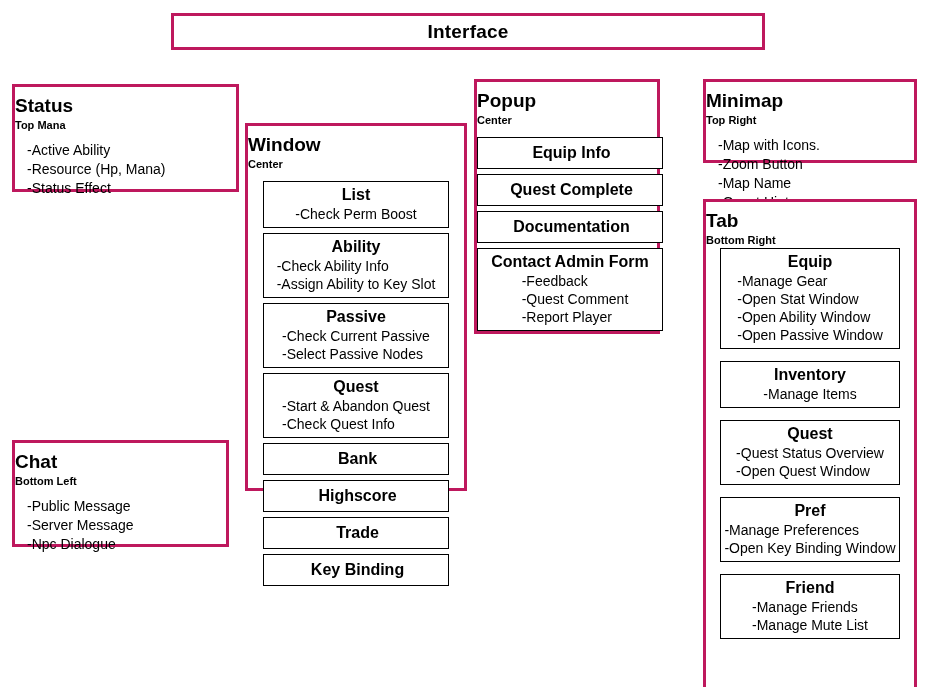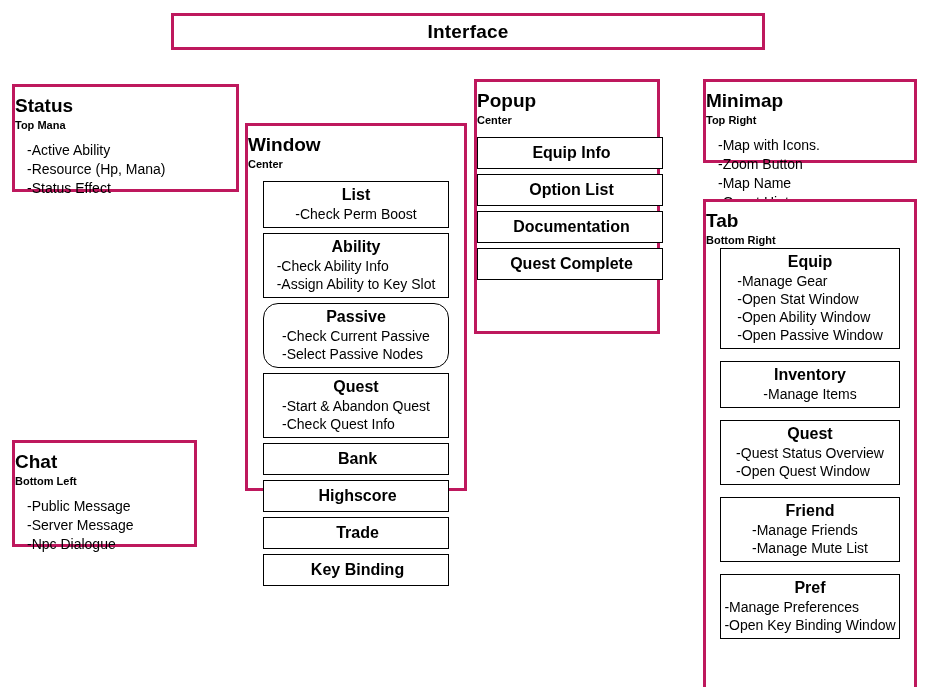--- a/index.html
+++ b/index.html
@@ -104,32 +104,32 @@
   }
 
   .card-list.indented {
     padding-left: 10px;
   }
 
   
   #title-interface { left: 171px; top: 13px; width: 594px; height: 37px; }
 
   #status-group   { left: 12px;  top: 84px;  width: 227px; height: 108px; }
-  #chat-group     { left: 12px;  top: 440px; width: 185px; height: 107px; }
+  #chat-group     { left: 12px;  top: 440px; width: 217px; height: 107px; }
 
   #window-group   { left: 245px; top: 79px;  width: 222px; height: 368px; margin-top: 44px; }
   #popup-group    { left: 474px; top: 79px;  width: 186px; height: 255px; }
   #minimap-group  { left: 703px; top: 79px;  width: 214px; height: 84px; }
   #tab-group      { left: 703px; top: 199px; width: 214px; height: 598px; }
 
   
   #window-group .card { width: 186px; }
   #card-stats     { margin-top: 9px; }
   #card-ability   { margin-top: 5px; }
-  #card-passive   { margin-top: 5px; border-radius: 15px; }
+  #card-passive   { margin-top: 5px; }
   #card-quest-w   { margin-top: 5px; }
   #card-bank      { margin-top: 5px; }
   #card-highscore { margin-top: 5px; }
   #card-trade     { margin-top: 5px; }
   #card-keybind   { margin-top: 5px; }
 
   
   #popup-group .card { width: 186px; }
   #card-equip-info  { margin-top: 9px; }
   #card-option-list { margin-top: 5px; }
@@ -233,32 +233,37 @@
 <div class="box group" id="popup-group">
   <div class="group-head">
     <span class="group-name">Popup</span>
     <span class="group-pos">Center</span>
   </div>
 
   <div class="card label-only" id="card-equip-info">
     <span class="card-title">Equip Info</span>
   </div>
 
-  <div class="card label-only" id="card-option-list">
-    <span class="card-title">Option List</span>
+
+  <div class="card label-only" id="card-quest-done">
+    <span class="card-title">Quest Complete</span>
   </div>
 
   <div class="card label-only" id="card-doc">
     <span class="card-title">Documentation</span>
   </div>
 
-  <div class="card label-only" id="card-quest-done">
-    <span class="card-title">Quest Complete</span>
-  </div>
-
+  <div class="card" id="card-contact">
+    <span class="card-title">Contact Admin Form</span>
+    <ul class="card-list indented">
+      <li>-Feedback</li>
+      <li>-Quest Comment</li>
+      <li>-Report Player</li>
+    </ul>
+  </div>
 </div>
 
 <div class="box group" id="minimap-group">
   <div class="group-head">
     <span class="group-name">Minimap</span>
     <span class="group-pos">Top Right</span>
   </div>
   <ul class="group-list">
     <li>-Map with Icons.</li>
     <li>-Zoom Button</li>
@@ -291,28 +296,28 @@
   </div>
 
   <div class="card" id="card-quest-t">
     <span class="card-title">Quest</span>
     <ul class="card-list">
       <li>-Quest Status Overview</li>
       <li>-Open Quest Window</li>
     </ul>
   </div>
 
+  <div class="card" id="card-pref">
+    <span class="card-title">Pref</span>
+    <ul class="card-list">
+      <li>-Manage Preferences</li>
+      <li>-Open Key Binding Window</li>
+    </ul>
+  </div>
+
   <div class="card" id="card-friend">
     <span class="card-title">Friend</span>
     <ul class="card-list">
       <li>-Manage Friends</li>
       <li>-Manage Mute List</li>
     </ul>
   </div>
-
-  <div class="card" id="card-pref">
-    <span class="card-title">Pref</span>
-    <ul class="card-list">
-      <li>-Manage Preferences</li>
-      <li>-Open Key Binding Window</li>
-    </ul>
-  </div>
 </div>
 
 </body></html>

